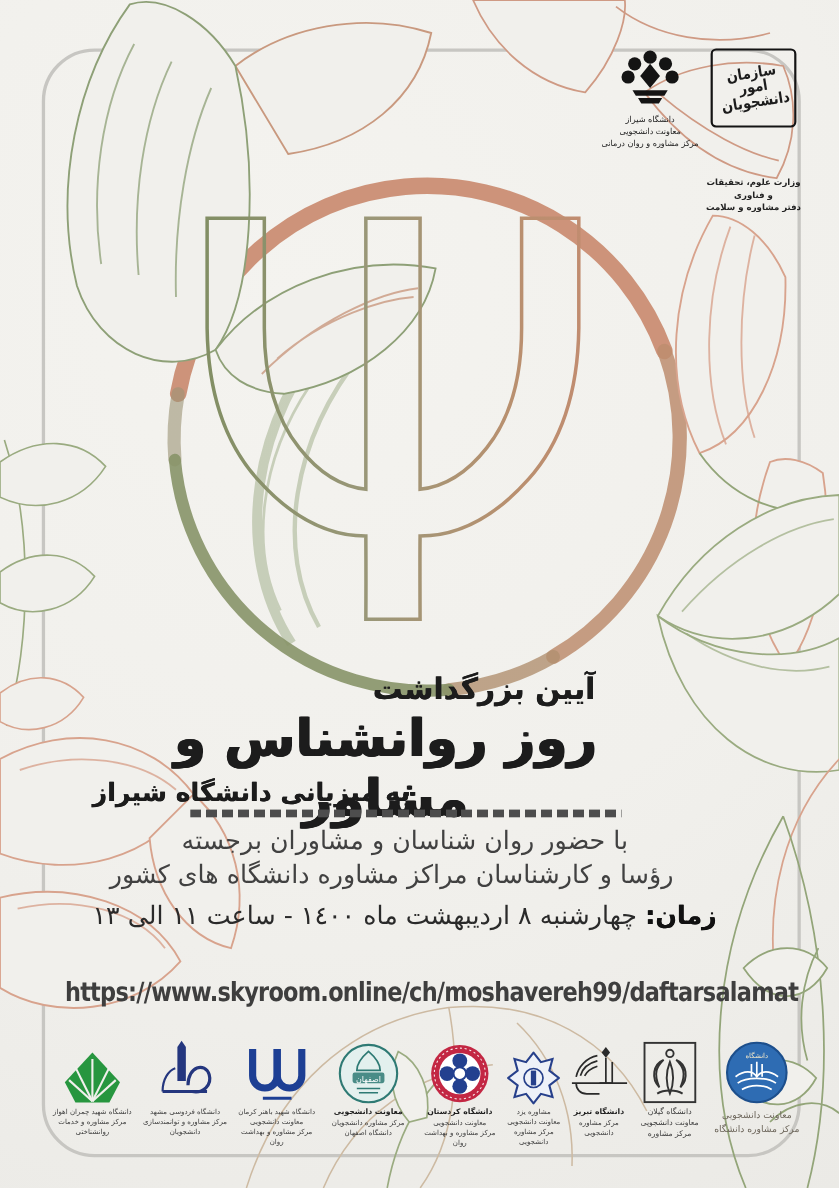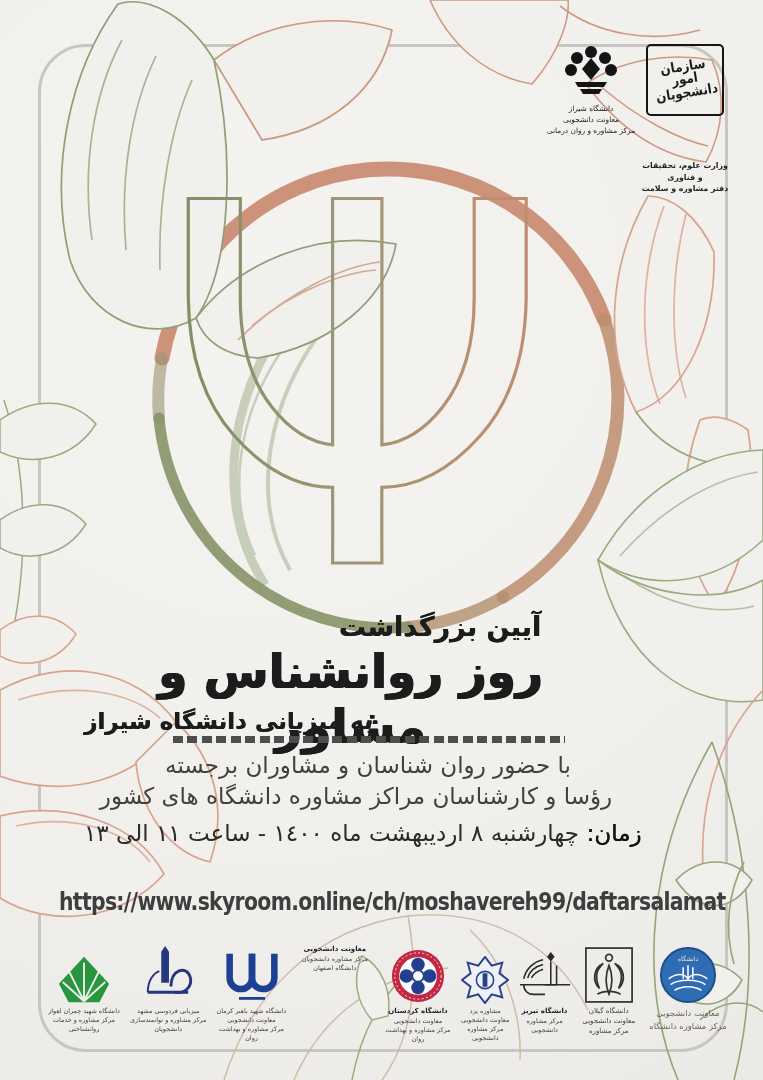--- a/index.html
+++ b/index.html
@@ -24,21 +24,21 @@
   .pretitle{top:611px;right:222px;font-size:27px;font-weight:bold;letter-spacing:-.3px;
     text-shadow:.4px 0 0 currentColor;}
   .maintitle{top:644px;left:78px;width:545px;text-align:center;font-size:47px;font-weight:bold;
     letter-spacing:-1px;text-shadow:.8px 0 0 currentColor,-.6px 0 0 currentColor;}
   .subtitle{top:708px;left:84px;font-size:23px;font-weight:bold;text-shadow:.4px 0 0 currentColor;}
   .dashes{top:736px;left:173px;width:392px;height:7px;
     background:repeating-linear-gradient(90deg,#4d4d4d 0 10px,transparent 10px 14.5px);}
   .body1{top:752px;left:90px;width:556px;text-align:center;font-size:23px;color:#414141;}
   .body2{top:783px;left:78px;width:556px;text-align:center;font-size:23px;color:#414141;}
   .date{top:820px;left:84px;font-size:23px;color:#2a2a2a;}
-  .date .lbl{font-weight:normal;color:#111;text-shadow:.4px 0 0 currentColor;text-align:right;}
+  .date .lbl{font-weight:bold;color:#111;text-shadow:.4px 0 0 currentColor;text-align:right;}
   .url{top:888px;left:2px;width:760px;text-align:center;font-size:24px;font-weight:bold;color:#3e3e3e;
     letter-spacing:-.8px;transform:scaleX(.85);transform-origin:50% 50%;direction:ltr;}
 
   
   .footer{top:942px;left:44px;width:690px;display:flex;justify-content:space-between;align-items:flex-start;}
   .flogo{display:flex;flex-direction:column;align-items:center;}
   .fl-art-box{height:62px;display:flex;align-items:flex-end;justify-content:center;}
   .fl-cap{margin-top:3px;font-size:6.4px;line-height:1.4;color:#3c3c3c;text-align:center;}
   .fl-cap .b{font-weight:bold;color:#1e1e1e;font-size:7px;}
   .cap-lg{font-size:8.4px;line-height:1.6;color:#6b6459;}
@@ -205,21 +205,21 @@
     <div class="flogo" style="width:88px">
       <div class="fl-art-box">
           <svg width="52" height="60" viewBox="0 0 54 62" fill="none" stroke="#24367e">
         <path d="M20,8 L24,2 L28,8 L28,40 L20,40 Z" fill="#24367e" stroke="none"></path>
         <path d="M30,44 C30,26 46,22 50,34 C53,44 44,52 34,50" stroke-width="3"></path>
         <path d="M6,50 H48" stroke-width="3"></path>
         <path d="M6,50 C6,38 12,30 18,28" stroke-width="2"></path>
           </svg>
         </div>
       <div class="fl-cap" dir="rtl">
-        <div>میزبانی فردوسی مشهد</div>
+        <div>دانشگاه فردوسی مشهد</div>
         <div>مرکز مشاوره و توانمندسازی دانشجویان</div>
       </div>
     </div>
 
     <div class="flogo" style="width:78px">
       <div class="fl-art-box">
           <svg width="58" height="54" viewBox="0 0 62 58" fill="none" stroke="#1d3f94">
         <g stroke-width="7">
               <path d="M7,4 V30 a12,12 0 0 0 24,0 V4"></path>
               <path d="M31,4 V30 a12,12 0 0 0 24,0 V4"></path>
@@ -228,20 +228,29 @@
           </svg>
         </div>
       <div class="fl-cap" dir="rtl">
         <div>دانشگاه شهید باهنر کرمان</div>
         <div>معاونت دانشجویی</div>
         <div>مرکز مشاوره و بهداشت روان</div>
       </div>
     </div>
 
     <div class="flogo" style="width:88px">
+      <div class="fl-art-box">
+          <svg width="56" height="56" viewBox="0 0 58 58">
+        <circle cx="29" cy="29" r="27" fill="#e3f0ee" stroke="#2e7a74" stroke-width="2"></circle>
+        <path d="M29,8 C22,14 18,20 18,26 H40 C40,20 36,14 29,8 Z" fill="none" stroke="#2e7a74" stroke-width="1.6"></path>
+        <rect x="14" y="28" width="30" height="10" rx="2" fill="#2e7a74" opacity=".85"></rect>
+        <text x="29" y="36.5" font-size="7.5" text-anchor="middle" fill="#ffffff">اصفهان</text>
+        <path d="M18,43 H40 M20,47 H38" stroke="#2e7a74" stroke-width="1.4"></path>
+          </svg>
+        </div>
       <div class="fl-cap" dir="rtl">
         <div class="b">معاونت دانشجویی</div>
         <div>مرکز مشاوره دانشجویان دانشگاه اصفهان</div>
       </div>
     </div>
 
     <div class="flogo" style="width:78px">
       <div class="fl-art-box">
           <svg width="56" height="56" viewBox="0 0 58 58">
         <circle cx="29" cy="29" r="27" fill="#c32743"></circle>

